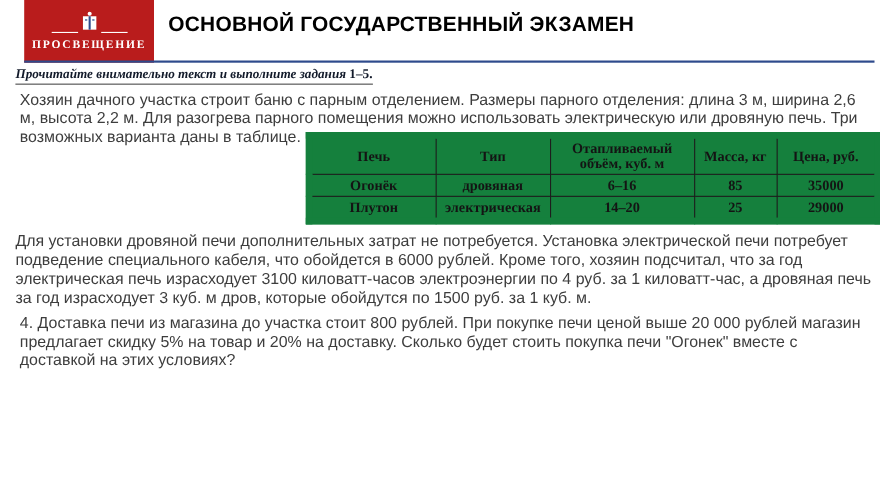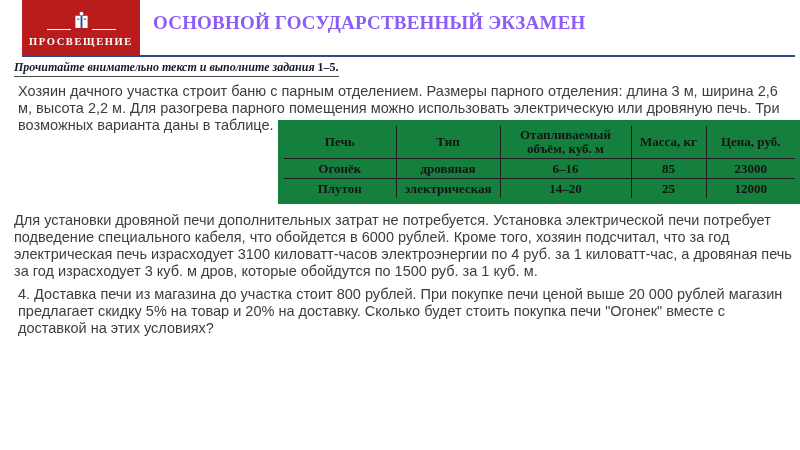--- a/index.html
+++ b/index.html
@@ -14,21 +14,21 @@
     align-items:center;justify-content:center;
   }
   .emblem-row{display:flex;align-items:flex-end;gap:3px;}
   .emblem-line{width:24px;height:1px;background:#ffffff;margin-bottom:3px;}
   .wordmark{
     color:#ffffff;font-family:"Liberation Serif",serif;font-size:10.5px;
     font-weight:bold;letter-spacing:1.6px;margin-top:3px;white-space:nowrap;
   }
   .header-title{
     position:absolute;left:153px;top:12px;font-size:19px;font-weight:bold;
-    color:#8b5cf6;letter-spacing:0.2px;white-space:nowrap;font-family:Liberation Serif, serif;
+    color:#000000;letter-spacing:0.2px;white-space:nowrap;
   }
   .header-rule{
     position:absolute;left:22px;top:55px;width:773px;height:2px;background:#2e4a8c;
   }
   
   .instruction{
     position:absolute;left:14px;top:60px;
     font-family:"Liberation Serif",serif;font-size:12px;font-weight:bold;
     color:#121a2a;border-bottom:1.5px solid #4a4a4a;padding-bottom:1px;
     white-space:nowrap;
@@ -107,28 +107,28 @@
         <th>Масса, кг</th>
         <th>Цена, руб.</th>
       </tr>
     </thead>
     <tbody>
       <tr>
         <td>Огонёк</td>
         <td>дровяная</td>
         <td>6–16</td>
         <td>85</td>
-        <td>23000</td>
+        <td>35000</td>
       </tr>
       <tr>
         <td>Плутон</td>
         <td>электрическая</td>
         <td>14–20</td>
         <td>25</td>
-        <td>12000</td>
+        <td>29000</td>
       </tr>
     </tbody>
   </table>
 
   <div class="para para2">Для установки дровяной печи дополнительных затрат не потребуется. Установка электрической печи потребует подведение специального кабеля, что обойдется в 6000 рублей. Кроме того, хозяин подсчитал, что за год электрическая печь израсходует 3100 киловатт-часов электроэнергии по 4 руб. за 1 киловатт-час, а дровяная печь за год израсходует 3 куб. м дров, которые обойдутся по 1500 руб. за 1 куб. м.</div>
 
   <div class="para question">4. Доставка печи из магазина до участка стоит 800 рублей. При покупке печи ценой выше 20 000 рублей магазин предлагает скидку 5% на товар и 20% на доставку. Сколько будет стоить покупка печи "Огонек" вместе с доставкой на этих условиях?</div>
 
 
 </div>

